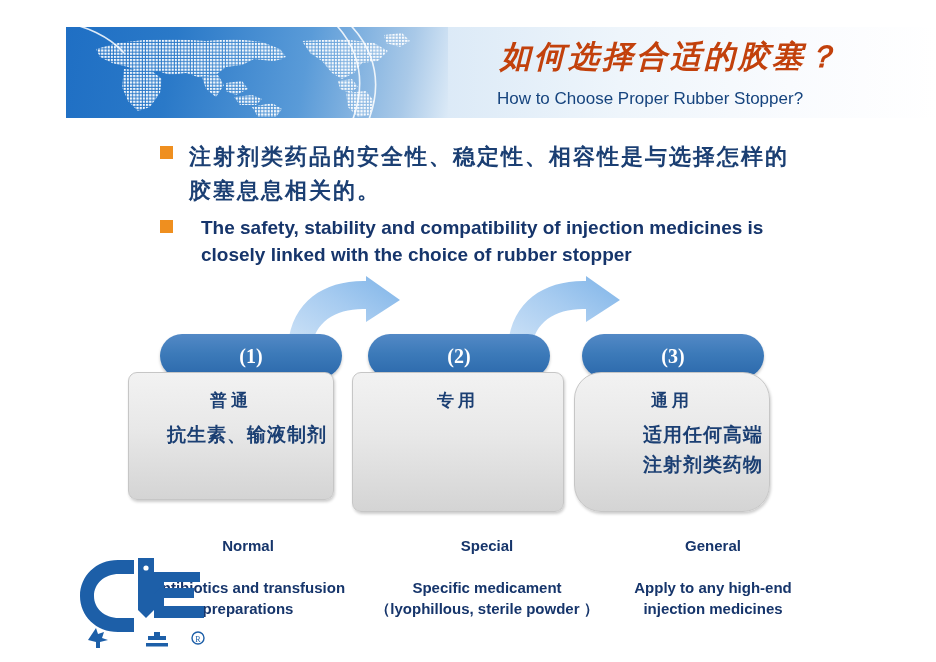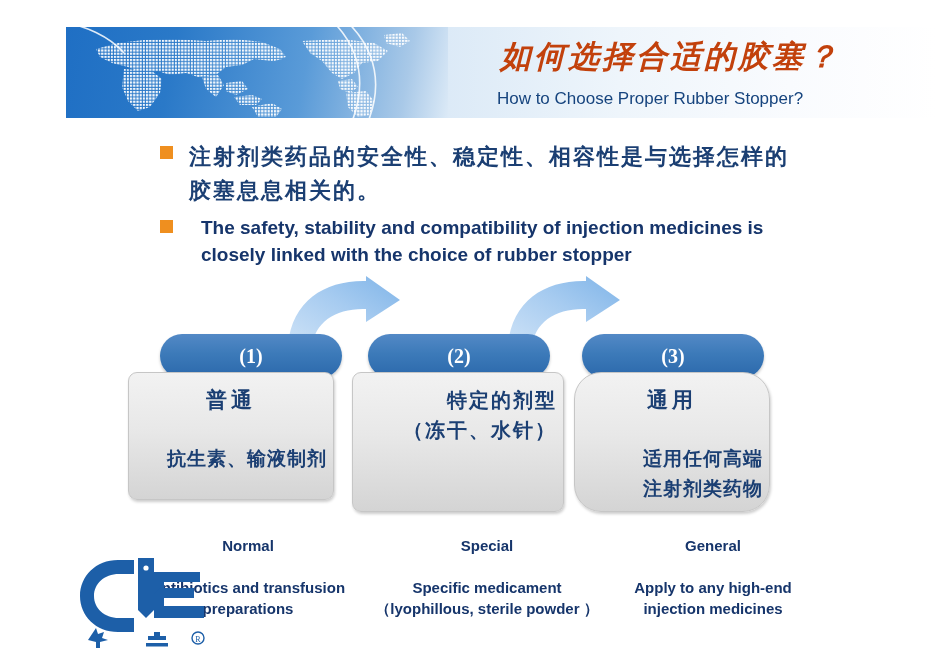--- a/index.html
+++ b/index.html
@@ -147,25 +147,25 @@
     padding: 12px 6px 14px 6px;
     text-align: center;
     font-family: "DejaVu Sans", sans-serif;
     color: #1b3f73;
   }
   .card-1 { width: 206px; height: 128px; margin-left: -32px; }
   .card-2 { width: 212px; height: 140px; margin-left: -16px; }
   .card-3 { width: 196px; height: 140px; margin-left: -8px; border-radius: 27px; }
 
   .card-title {
-    font-size: 21px;
+    font-size: 17px;
     font-weight: bold;
     letter-spacing: 4px;
     line-height: 30px;
-    margin-bottom: 28px;
+    margin-bottom: 4px;
   }
   .card-body {
     font-size: 20px;
     font-weight: bold;
     letter-spacing: 2px;
     line-height: 30px;
     white-space: pre-line;
     text-align: right;
   }
   .card-1 .card-body { font-size: 19px; letter-spacing: 1px; }
@@ -277,22 +277,21 @@
     <div class="card-title">普通</div>
     <div class="card-body">抗生素、输液制剂</div>
   </div>
 </div>
 
 <div class="stage stage-2">
   <div class="pill">
     <span>(2)</span>
   </div>
   <div class="card card-2">
-    <div class="card-body">特定的剂型
-（冻干、水针）</div>
+    <div class="card-title">专用</div>
   </div>
 </div>
 
 <div class="stage stage-3">
   <div class="pill">
     <span>(3)</span>
   </div>
   <div class="card card-3">
     <div class="card-title">通用</div>
     <div class="card-body">适用任何高端

